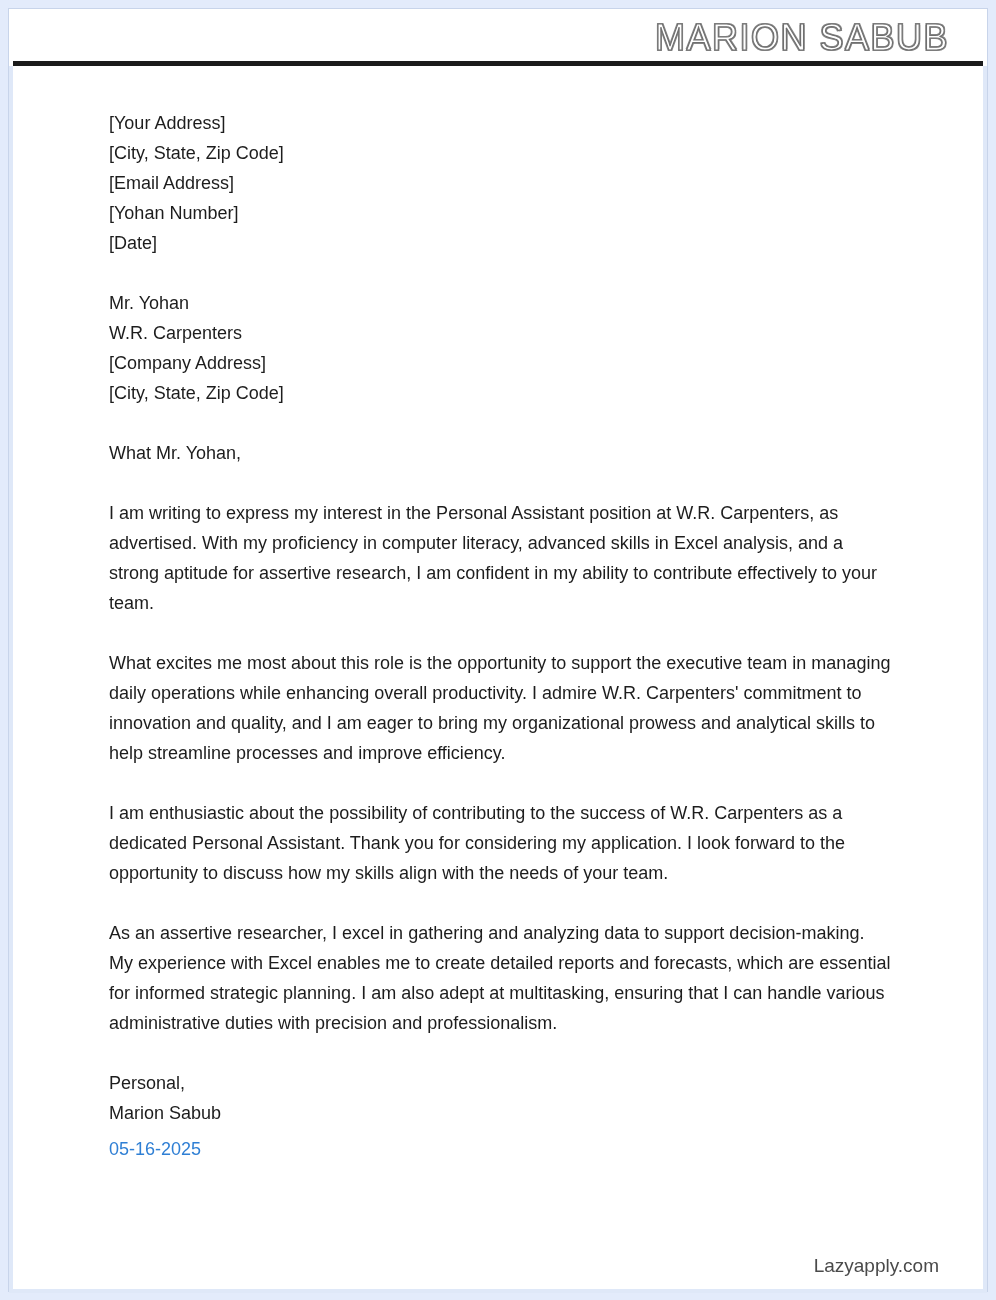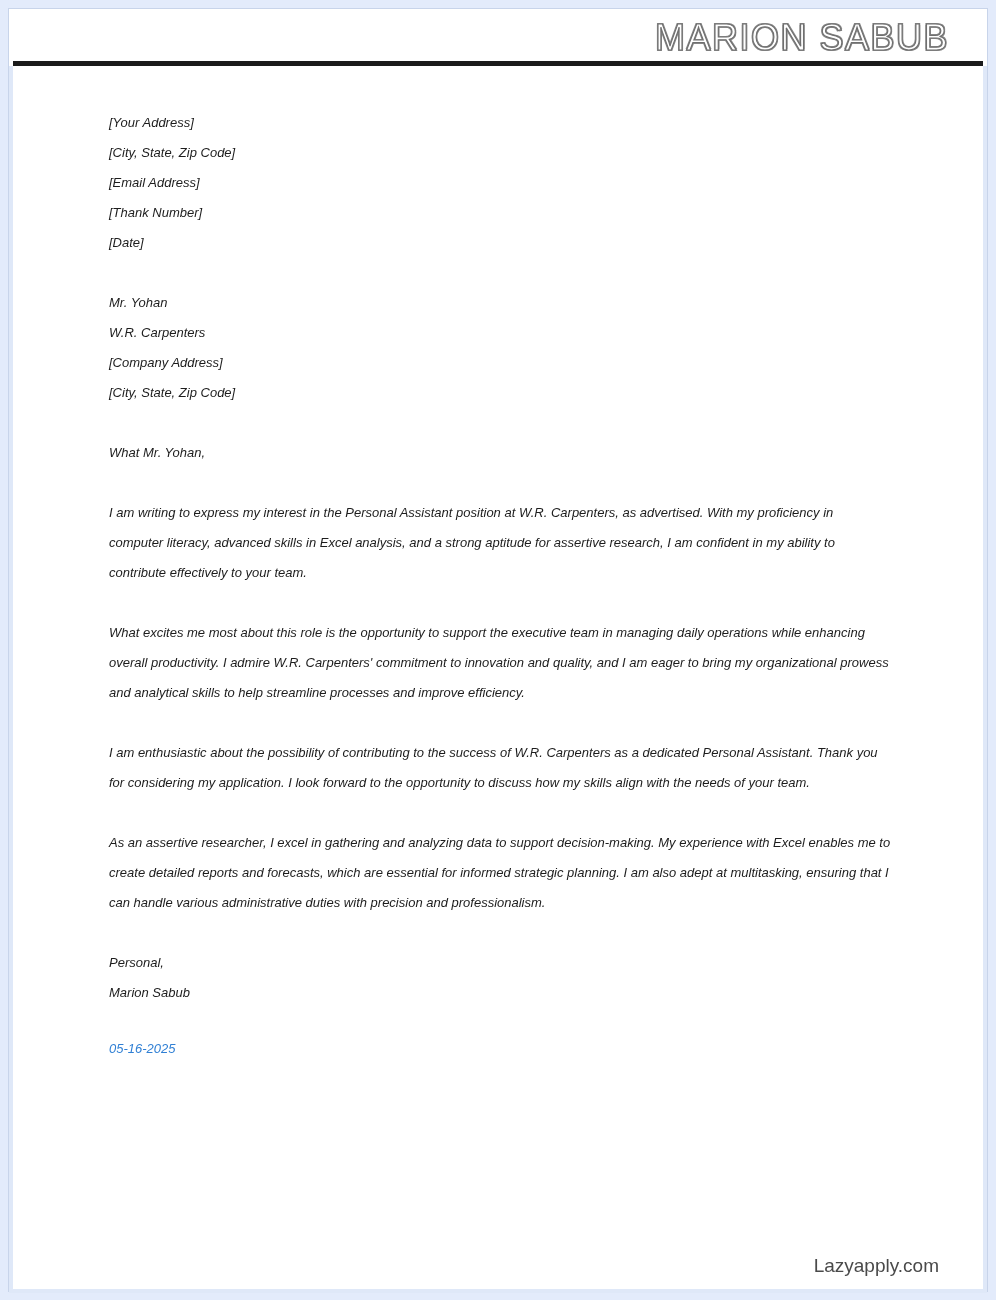--- a/index.html
+++ b/index.html
@@ -57,36 +57,35 @@
   .body-area {
     background: #ffffff;
     border-left: 4px solid #dfe8f8;
     border-right: 4px solid #dfe8f8;
     border-bottom: 4px solid #dfe8f8;
     height: 1227px;
     position: relative;
   }
   .letter {
     padding: 42px 92px 0 96px;
-    font-size: 13px;
+    font-size: 18px;
     line-height: 30px;
     color: #1d1d1d;
     font-family: "Liberation Sans", sans-serif;
-    font-style: italic;
   }
   .block { margin: 0 0 30px 0; }
   .block.tight { margin-bottom: 0; }
   .line { white-space: pre-wrap; }
   .para {
     margin: 0 0 30px 0;
     text-align: left;
   }
   .date-line {
     color: #2f7fd4;
-    margin-top: 26px;
+    margin-top: 6px;
   }
   .footer {
     position: absolute;
     right: 44px;
     bottom: 12px;
     font-size: 19px;
     color: #4a4a4a;
   }
 </style>
 </head>
@@ -100,21 +99,21 @@
     </div>
     <div class="rule"></div>
 
     <div class="body-area">
       <div class="letter">
 
         <div class="block">
           <div class="line">[Your Address]</div>
           <div class="line">[City, State, Zip Code]</div>
           <div class="line">[Email Address]</div>
-          <div class="line">[Thank Number]</div>
+          <div class="line">[Yohan Number]</div>
           <div class="line">[Date]</div>
         </div>
 
         <div class="block">
           <div class="line">Mr. Yohan</div>
           <div class="line">W.R. Carpenters</div>
           <div class="line">[Company Address]</div>
           <div class="line">[City, State, Zip Code]</div>
         </div>
 

